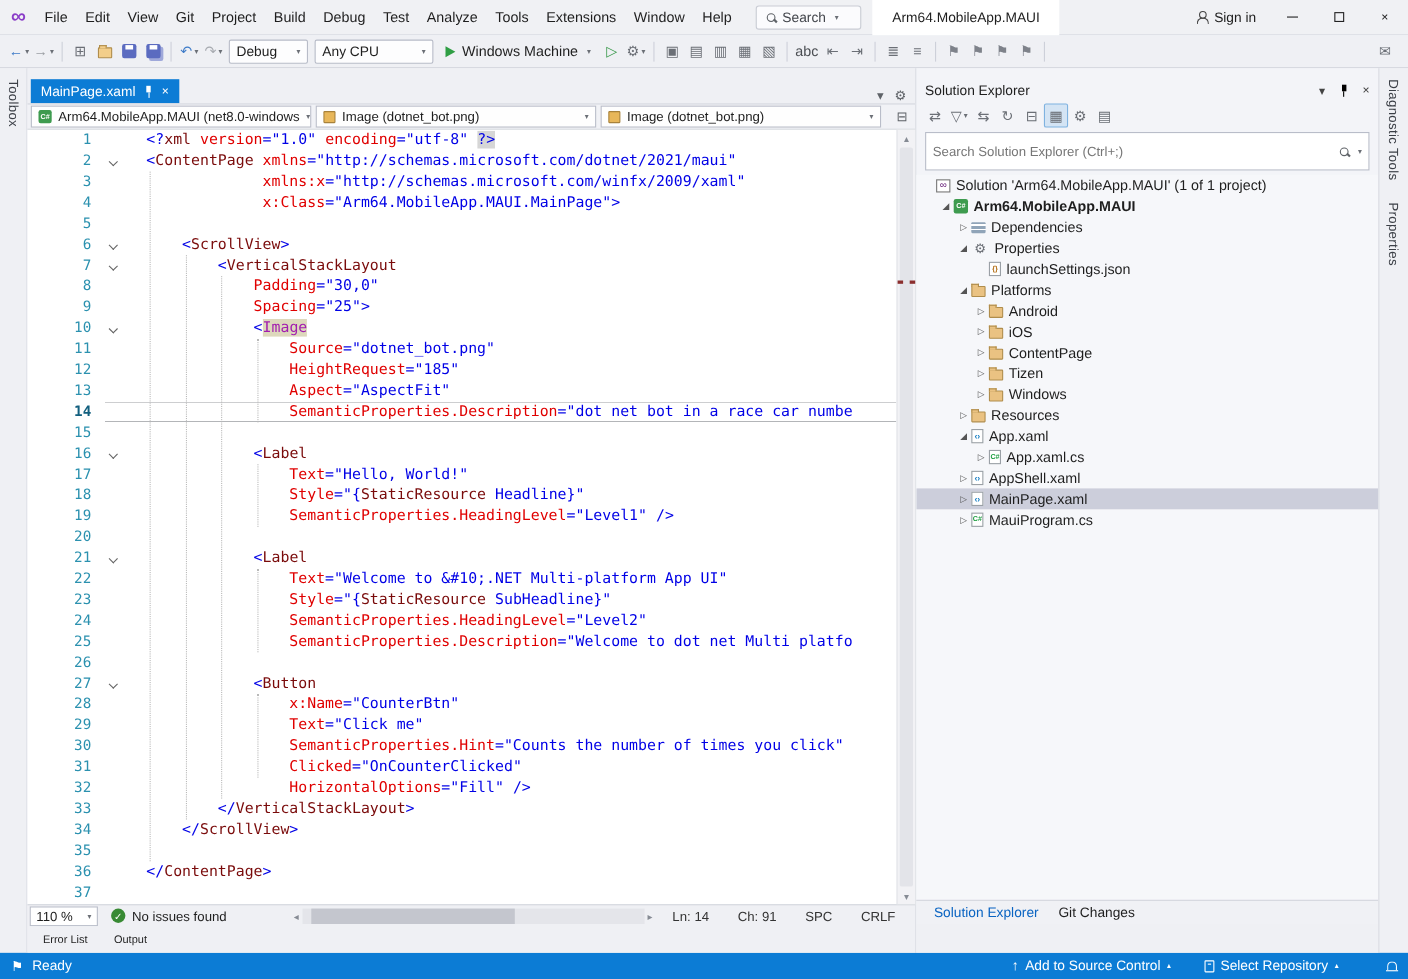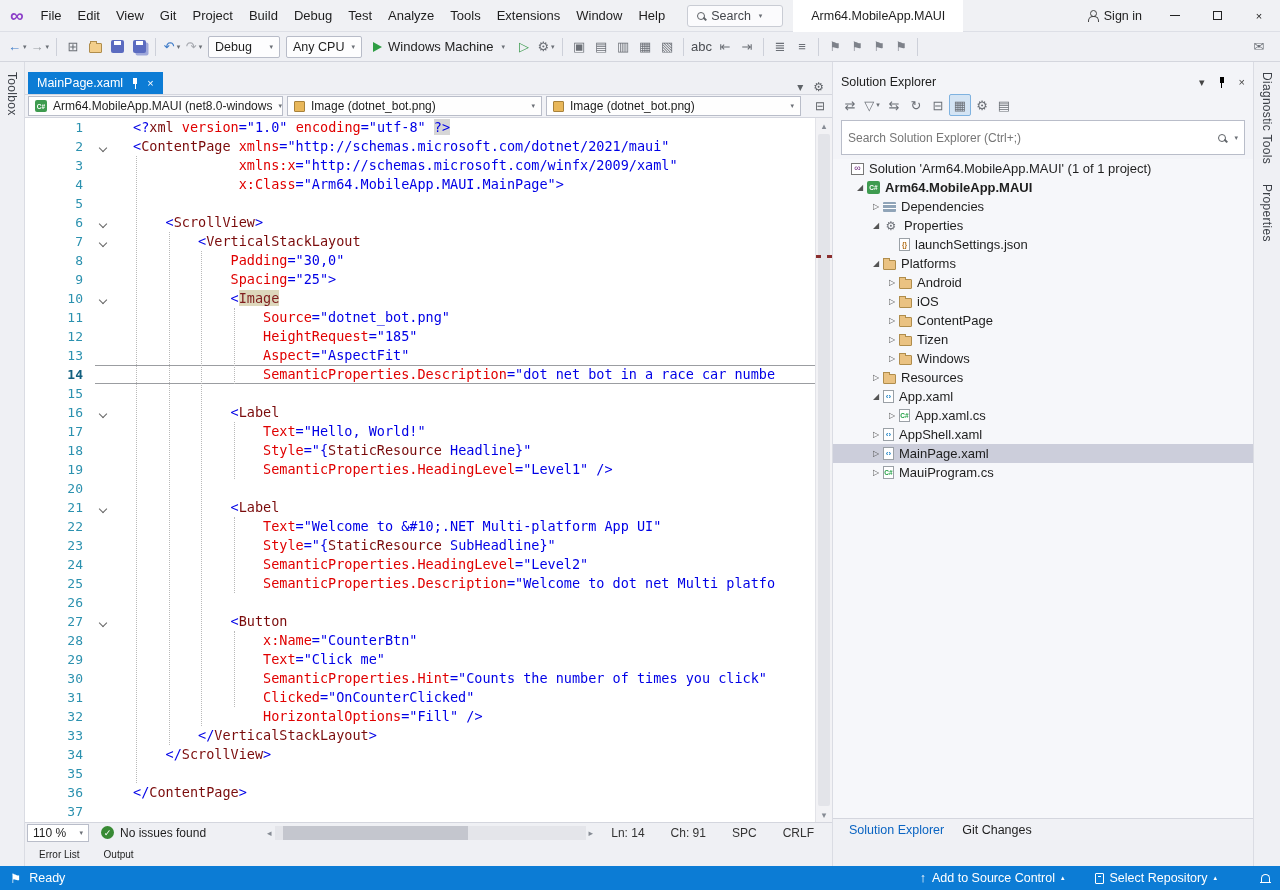--- a/index.html
+++ b/index.html
@@ -28,21 +28,21 @@
   .toolbar{height:30px;display:flex;align-items:center;background:#EFF0F4;border-bottom:1px solid #D4D6DE;padding:0 6px}
   .tbi{min-width:22px;height:22px;display:inline-flex;align-items:center;justify-content:center;font-size:13px;border-radius:2px;padding:0 2px}
   .tbi .g{line-height:1}
   .tbi.act{background:#D4E4F4;border:1px solid #7FB2E0}
   .crt{font-size:7px;color:#6B6F76;margin-left:2px}
   .sep{width:1px;height:18px;background:#CDD0D9;margin:0 5px;flex:none}
   .igroup{display:flex;align-items:center}
   .combo{height:22px;background:#FDFDFE;border:1px solid #B8BCC8;display:flex;align-items:center;padding:0 6px;font-size:12.5px;margin:0 3px;border-radius:2px}
   .combo .crt{margin-left:auto}
   .combo-debug{width:72px}
-  .combo-cpu{width:76px}
+  .combo-cpu{width:108px}
   .runbtn{display:flex;align-items:center;gap:6px;padding:0 8px;height:22px}
   .play{width:0;height:0;border-left:9px solid #2F9E44;border-top:5.5px solid transparent;border-bottom:5.5px solid transparent}
   .post-icons{display:flex;align-items:center;flex:1}
   .post-icons .igroup:last-child{margin-left:auto;margin-right:4px}
   .shape-folder{width:13px;height:10px;background:#F3CE8A;border:1px solid #B08D4C;border-radius:1px;position:relative;margin-top:2px;display:block}
   .shape-folder::before{content:"";position:absolute;top:-3px;left:0;width:5px;height:2px;background:#F3CE8A;border:1px solid #B08D4C;border-bottom:none}
   .shape-disk,.shape-disk2{width:13px;height:13px;background:#5B6BC0;border-radius:2px;position:relative;display:block}
   .shape-disk::before,.shape-disk2::before{content:"";position:absolute;top:1px;left:3px;right:3px;height:4px;background:#fff}
   .shape-disk2{box-shadow:2.5px 2.5px 0 0 #9FA8DA}
 
@@ -73,21 +73,21 @@
   .code-pane{width:790px;position:relative;overflow:hidden;font-family:"DejaVu Sans Mono",monospace;font-size:13.5px}
   .crow{display:flex;height:19px;line-height:19px;white-space:pre;overflow:hidden}
   .ln{width:70px;flex:none;text-align:right;padding-right:12px;color:#2B91AF;font-size:13px}
   .ln.cur{font-weight:bold;color:#13607F}
   .lbody{flex:1;display:flex;min-width:0}
   .lbody.current{box-shadow:inset 0 1px 0 #9B9DA1,inset 0 -1px 0 #9B9DA1}
   .fold{width:20px;flex:none}
   .chev{display:inline-block;width:6px;height:6px;border-right:1.4px solid #656565;border-bottom:1.4px solid #656565;transform:rotate(45deg);margin:5px 0 0 5px}
   .codetext{padding-left:18px;flex:1;overflow:hidden}
   .tk-p{color:#1E1E1E}.tk-b{color:#0000E6}.tk-e{color:#7A0B0B}.tk-a{color:#E00000}
-  .tk-hb{color:#0000E6;background:#D6D6D6}.tk-he{color:#7f1d1d;background:#DDD8BC}
+  .tk-hb{color:#0000E6;background:#D6D6D6}.tk-he{color:#a21caf;background:#DDD8BC}
   .guides{position:absolute;left:90px;top:0;bottom:0;font-family:"DejaVu Sans Mono",monospace;font-size:13.5px;pointer-events:none}
   .guide{position:absolute;width:0;border-left:1px dotted #B9B9B9}
   .vscroll{width:17px;background:#F2F2F5;border-left:1px solid #E2E3E8;position:relative;display:flex;flex-direction:column;align-items:center;font-size:9px;color:#868B94}
   .vthumb{position:absolute;top:16px;bottom:16px;left:2px;right:2px;background:#E3E4E9;border-radius:2px}
   .varr{height:15px;display:flex;align-items:center;justify-content:center;z-index:1}
   .varr.dn{margin-top:auto}
   .vmark-l,.vmark-r{position:absolute;top:137px;width:5px;height:3px;background:#8B2E2E;z-index:2}
   .vmark-l{left:0}.vmark-r{right:0}
 
   

